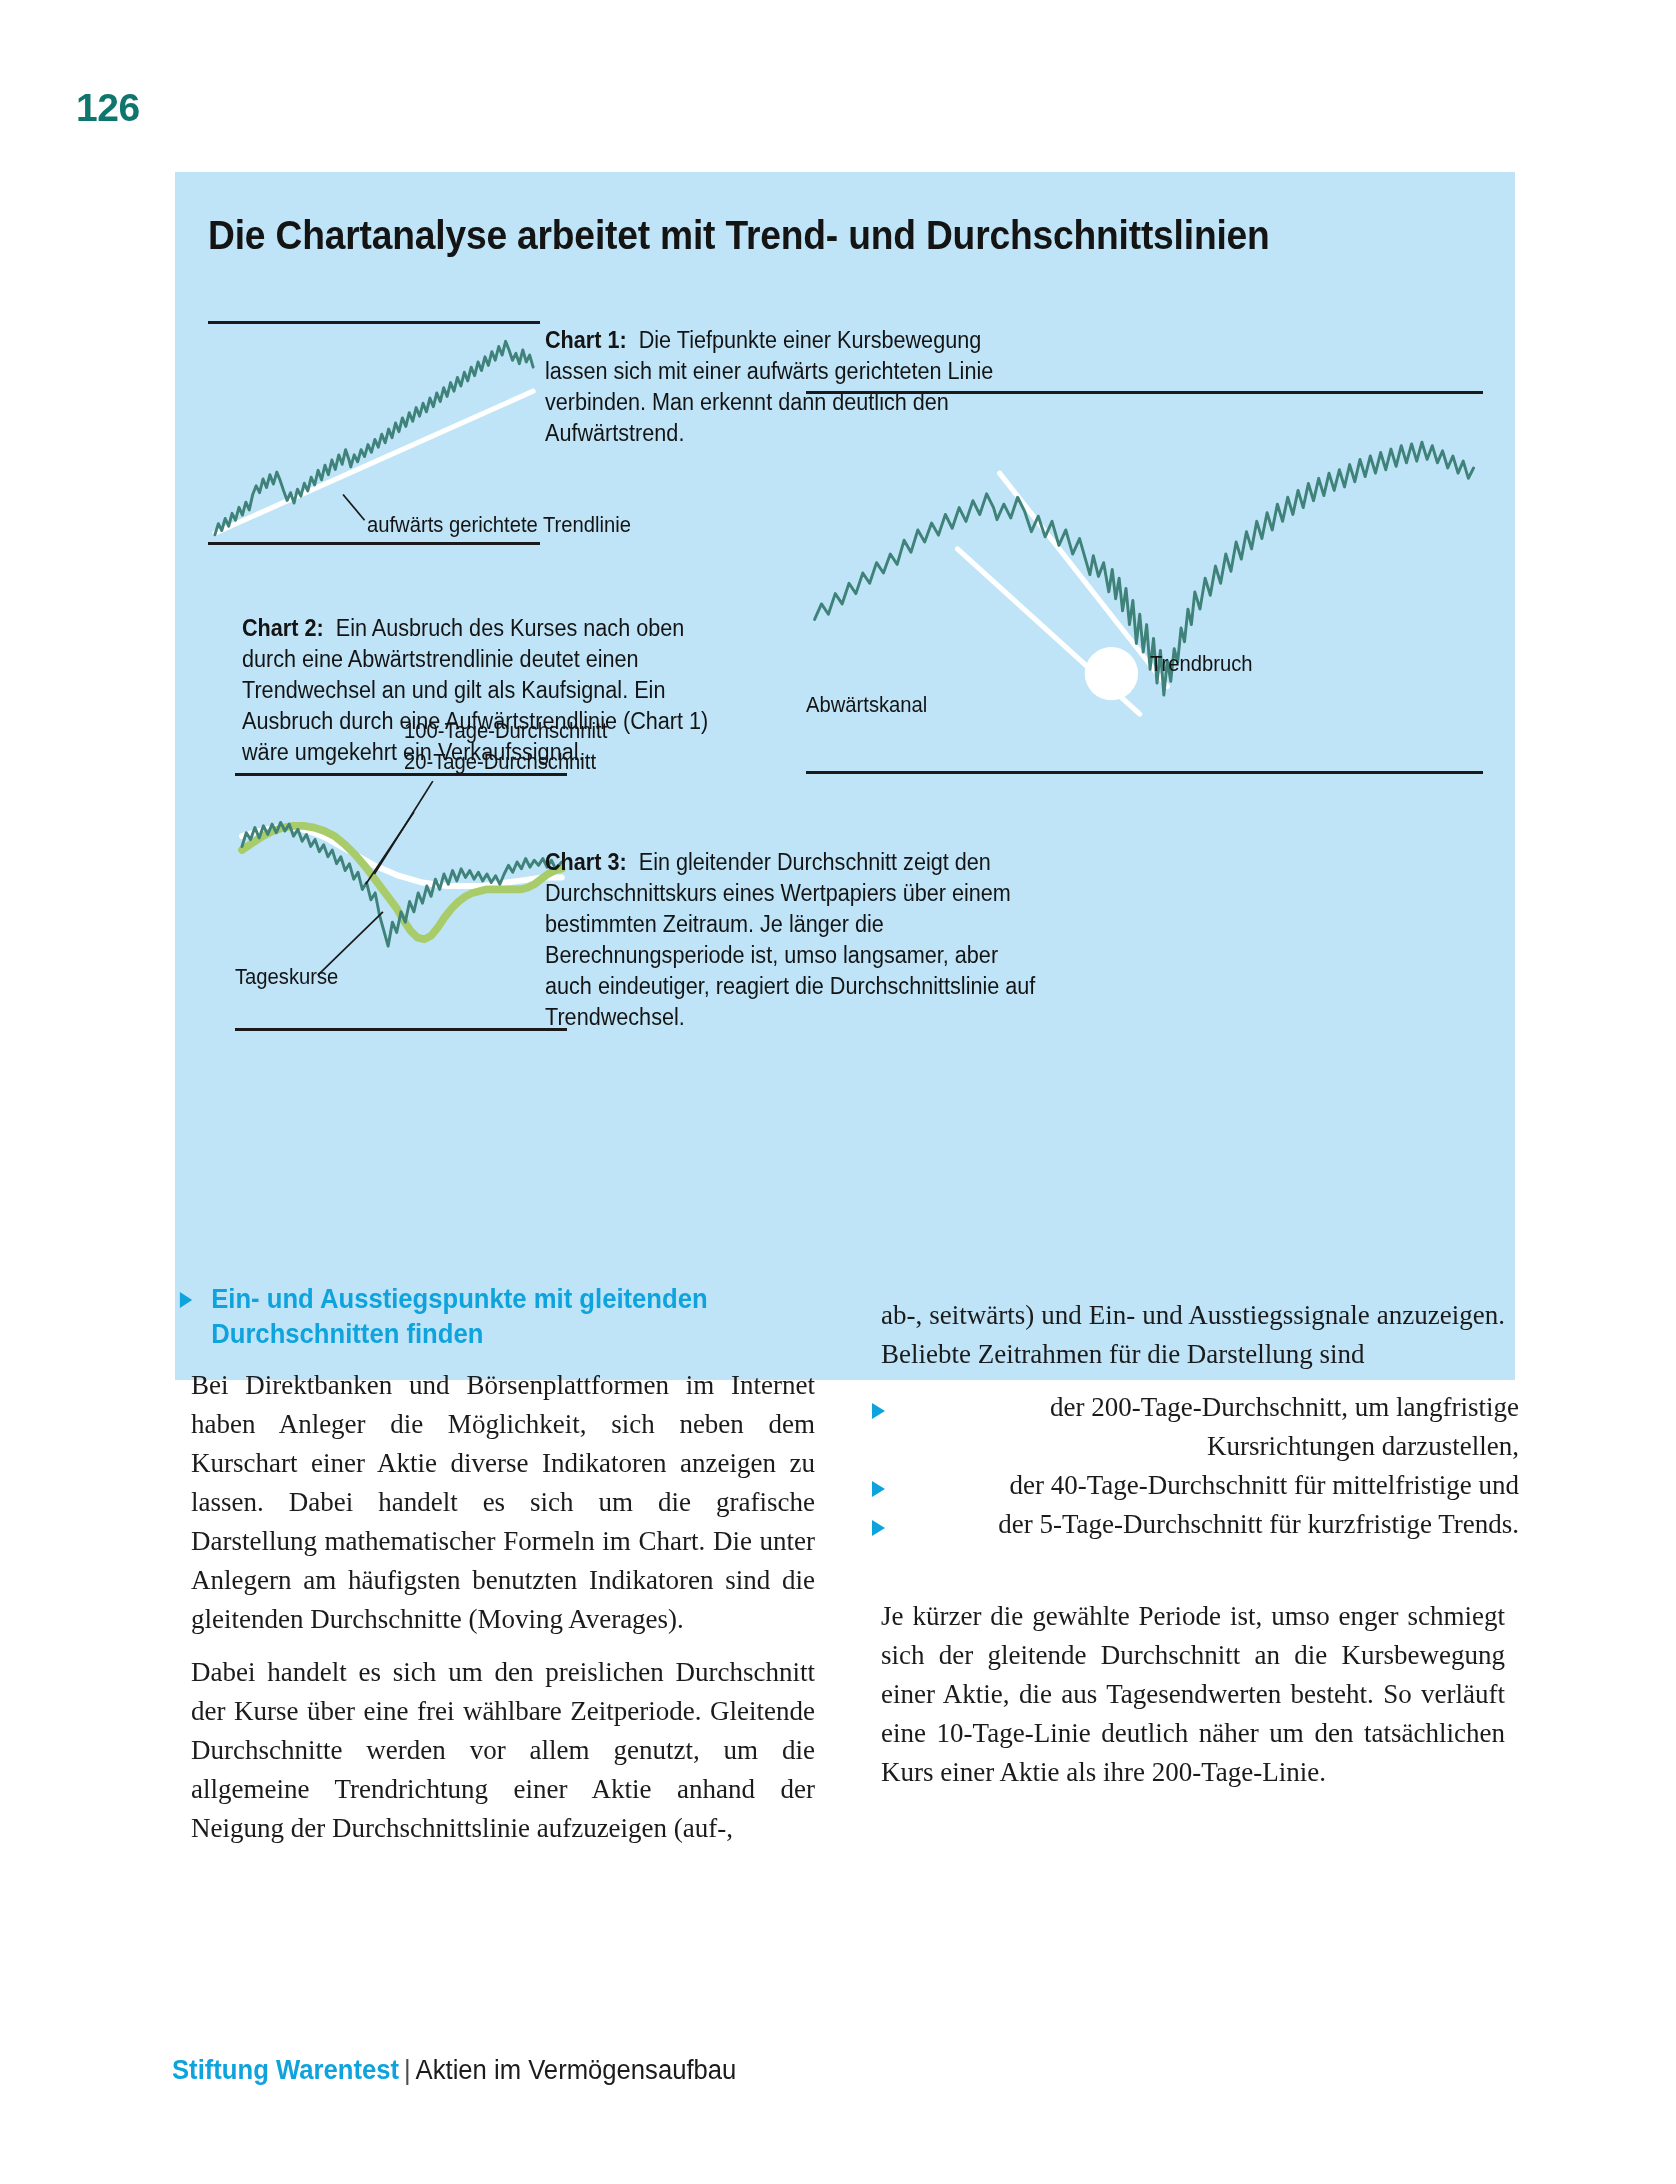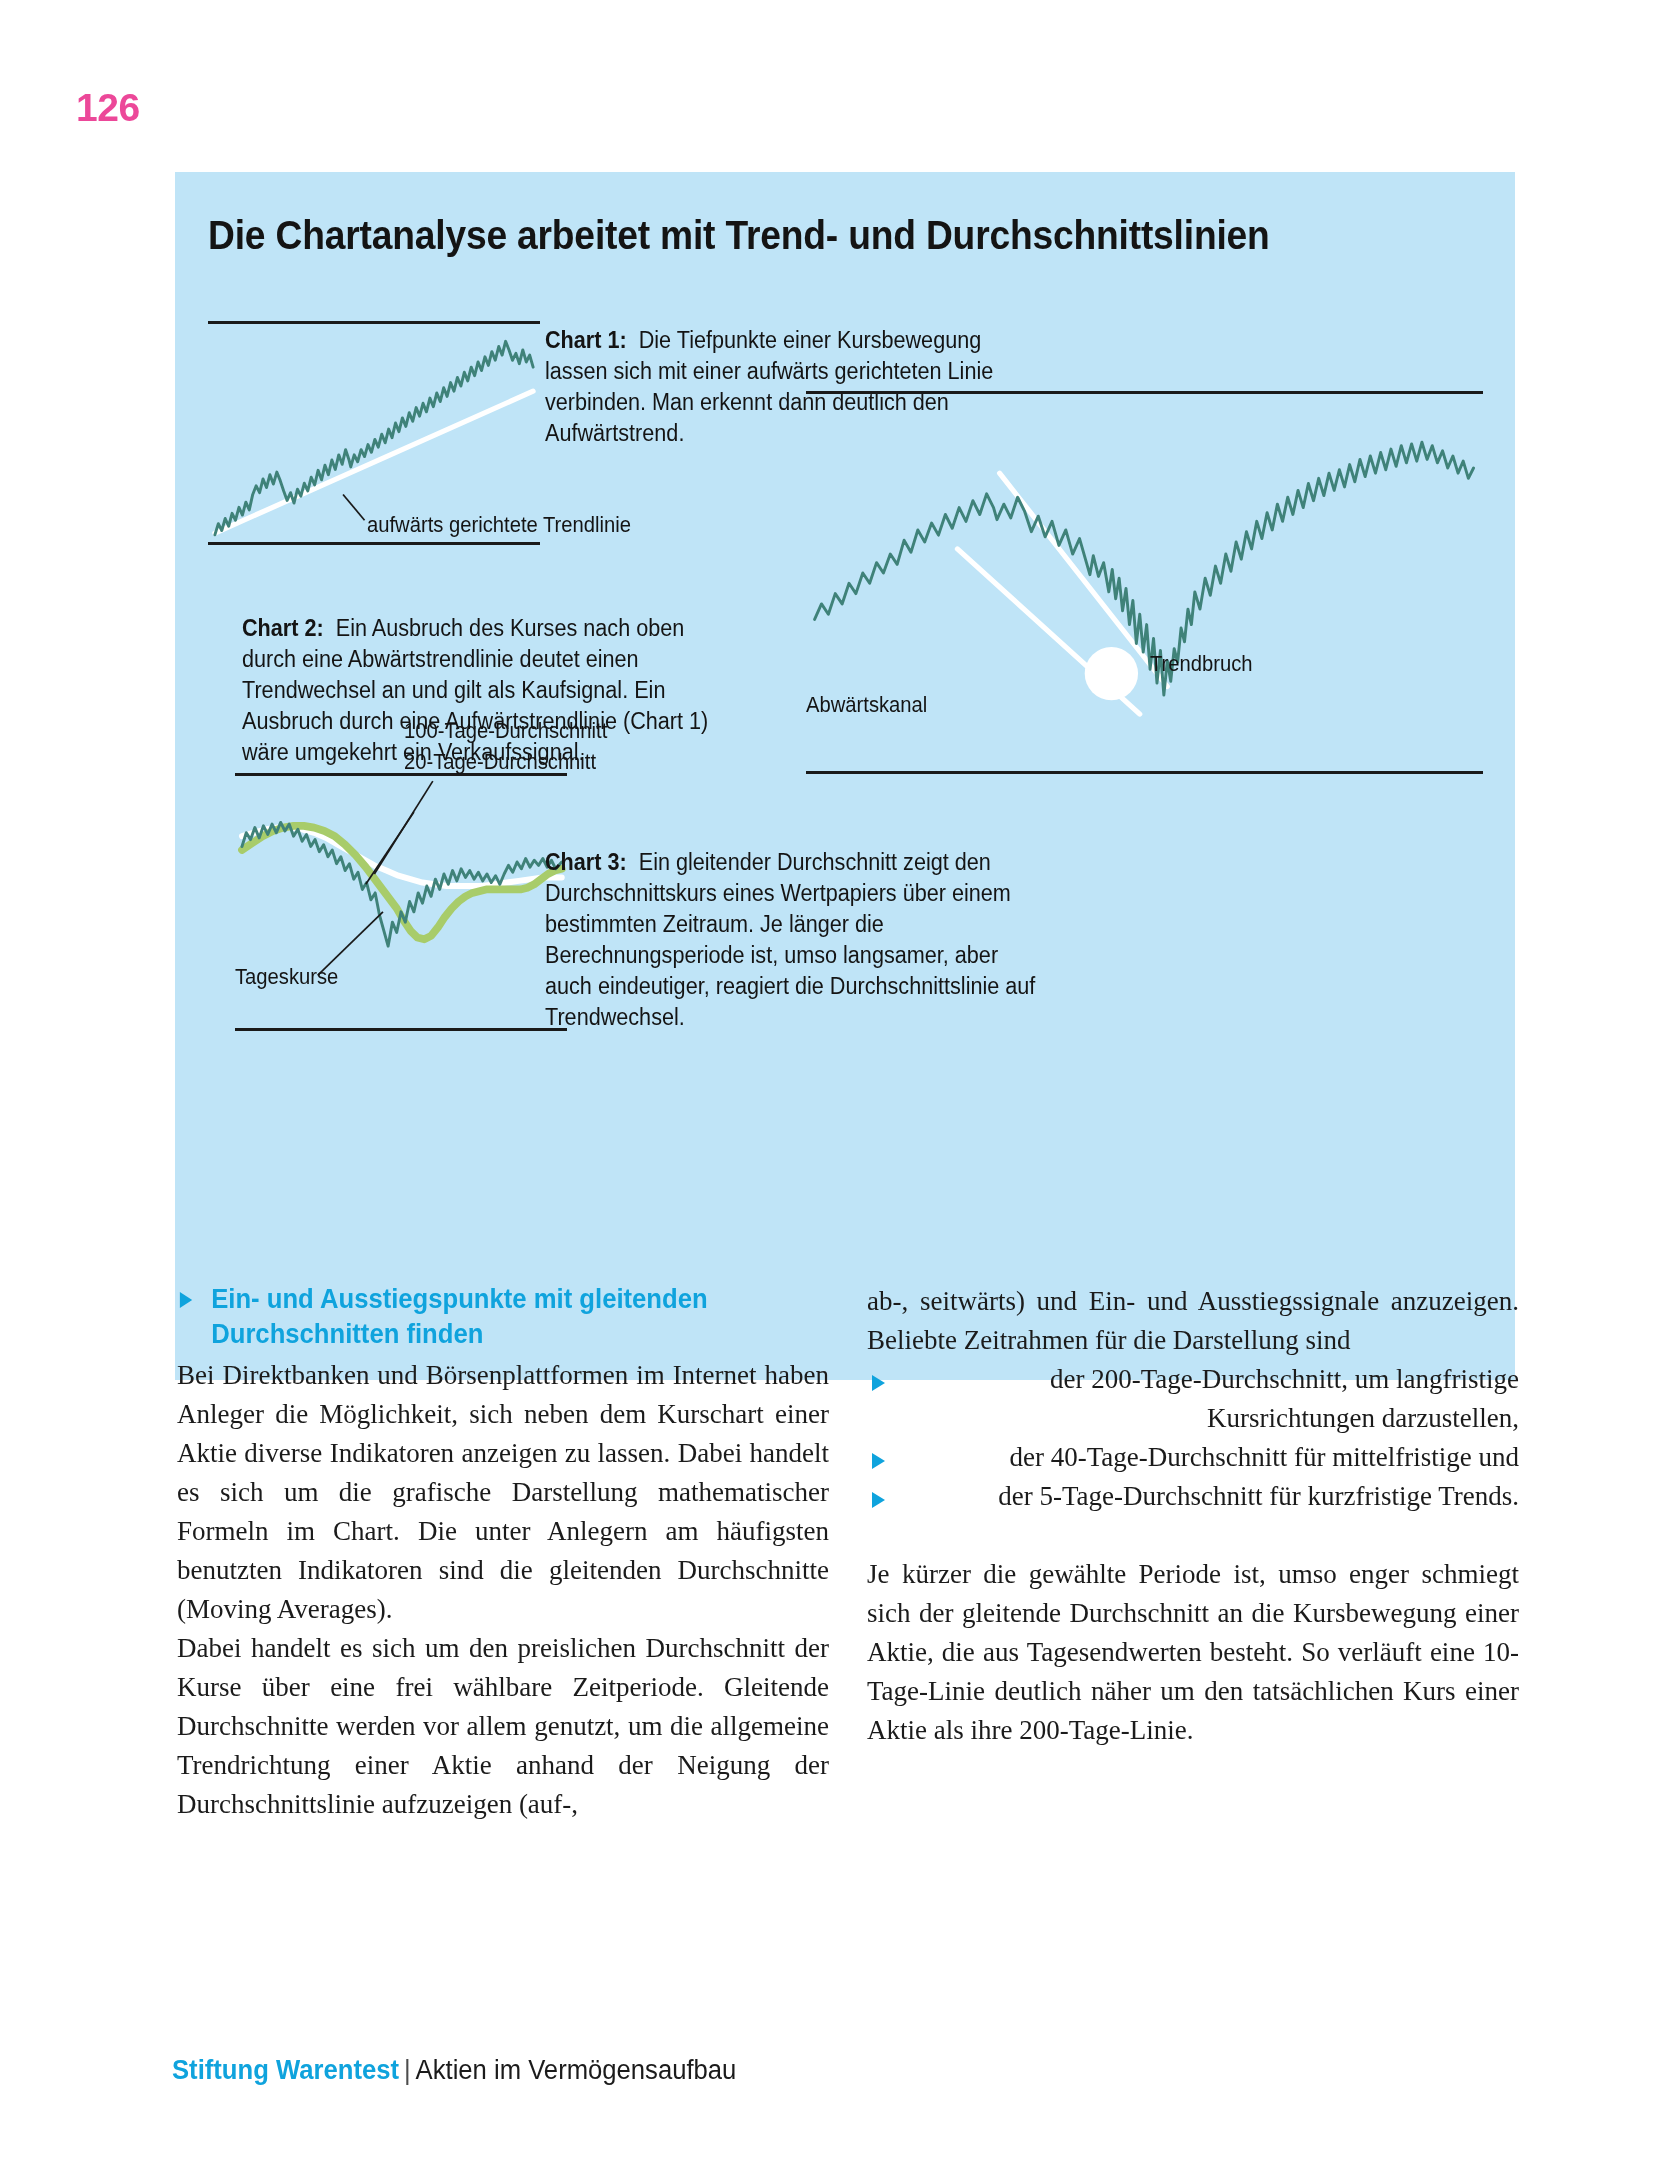--- a/index.html
+++ b/index.html
@@ -22,21 +22,21 @@
 
   
   .folio {
     position: absolute;
     left: 76px;
     top: 86px;
     font-family: "Liberation Sans", sans-serif;
     font-weight: bold;
     font-size: 39px;
     letter-spacing: -0.4px;
-    color: #ec4899;
+    color: #0f766e;
   }
 
   
   .infobox {
     position: absolute;
     left: 175px;
     top: 172px;
     width: 1340px;
     height: 1208px;
     background: #bfe4f7;
@@ -129,21 +129,21 @@
     position: absolute;
     left: 3.4px;
     top: 9.5px;
     width: 0;
     height: 0;
     border-left: 13.8px solid #0fa3dd;
     border-top: 8.6px solid transparent;
     border-bottom: 8.6px solid transparent;
   }
   p.para {
-    margin: 0;
+    margin: 14px;
     text-align: justify;
     text-justify: inter-word;
   }
   p.para + p.para { margin-top: 0; }
   .spacer { height: 39px; }
 
   ul.bullets {
     list-style: none;
     margin: 0;
     padding: 0;

